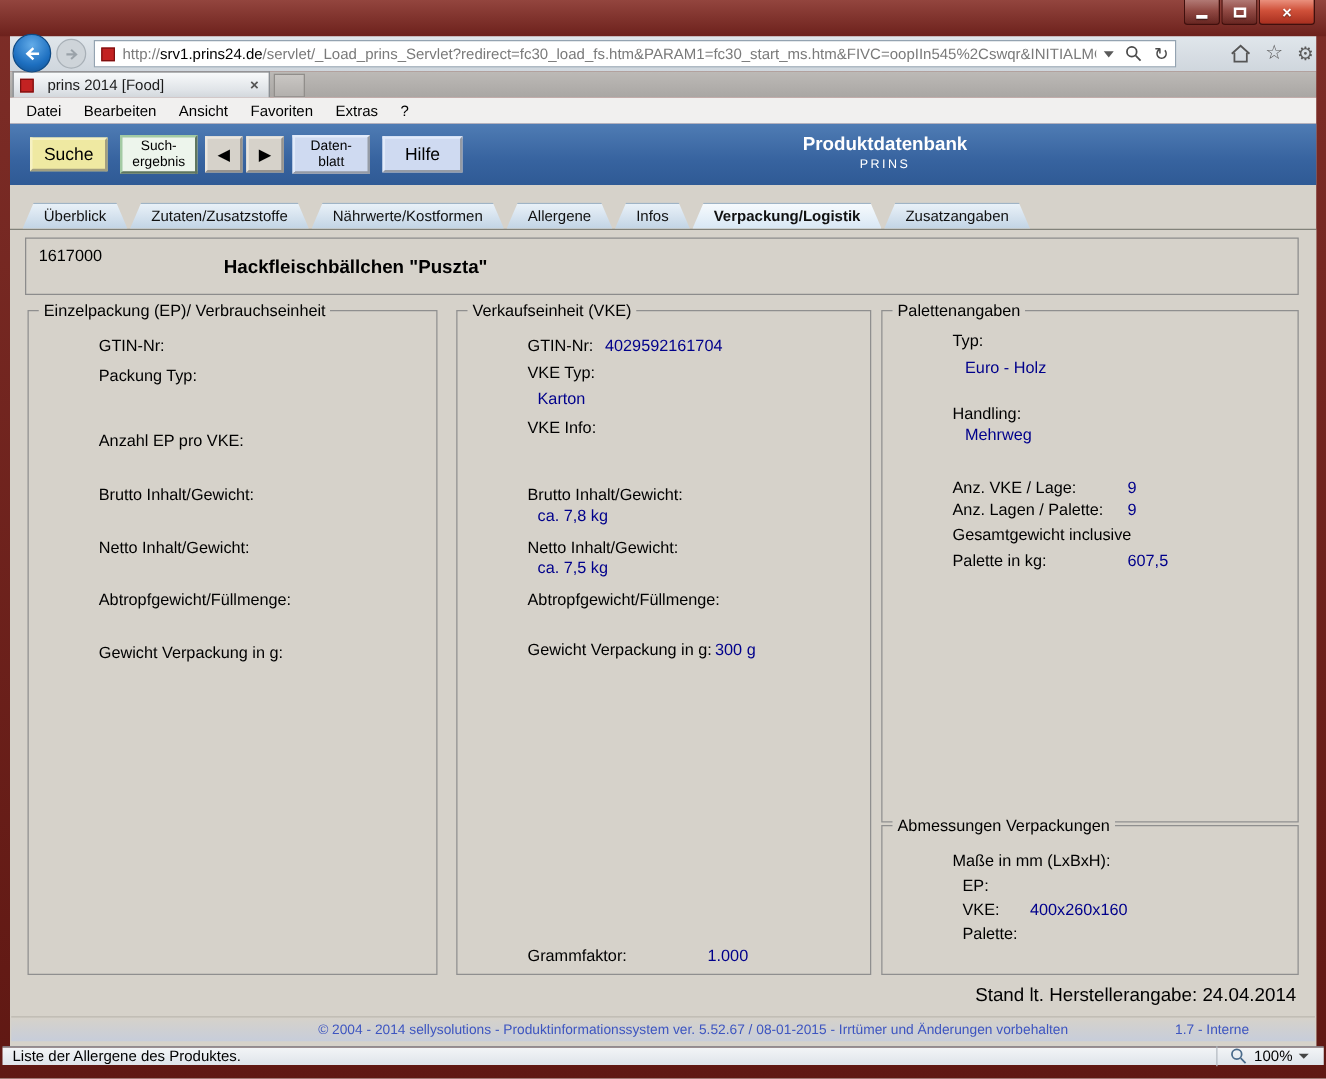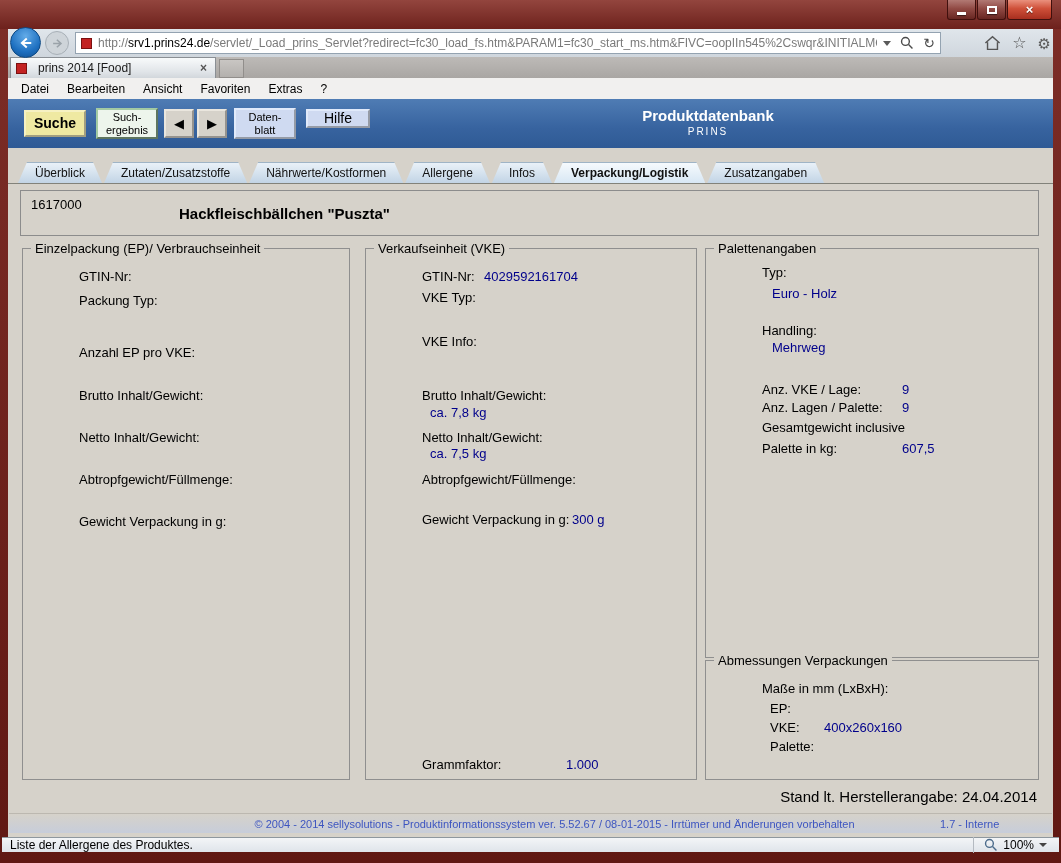--- a/index.html
+++ b/index.html
@@ -49,26 +49,26 @@
   
   .menu-row { position: absolute; top: 78px; left: 8px; right: 8px; height: 21px; background: #f1f0ef; display: flex; align-items: center; padding-left: 4px; }
   .menu-item { font-size: 12px; color: #000; padding: 2px 9px; }
 
   
   .page { position: absolute; top: 99px; left: 8px; right: 8px; height: 738px; background: #d6d2ca; }
 
   .bluebar { position: absolute; top: 0; left: 0; right: 0; height: 49px; background: linear-gradient(#4f7cb4, #37639f 60%, #2f5a95); }
   .tb-btn { position: absolute; display: flex; flex-direction: column; align-items: center; justify-content: center;
             font-size: 11px; line-height: 13px; color: #000; text-align: center; }
-  .btn-suche { left: 16px; top: 11px; width: 62px; height: 27px; background: #efe9a2; border: 2px outset #f6f1c2; font-size: 14px; font-weight: bold; }
+  .btn-suche { left: 16px; top: 11px; width: 62px; height: 27px; background: #efe9a2; border: 2px outset #f6f1c2; font-size: 14px; }
   .btn-suchergebnis { left: 88px; top: 9px; width: 62px; height: 31px; background: #edf5ec; border: 2px outset #a3caa3; }
   .btn-prev, .btn-next { top: 10px; width: 30px; height: 29px; background: #d6d2ca; border: 2px outset #eae6de; font-size: 13px; }
   .btn-prev { left: 156px; } .btn-next { left: 189px; }
   .btn-datenblatt { left: 226px; top: 9px; width: 62px; height: 31px; background: #cfdaf1; border: 2px outset #e1eafa; }
-  .btn-hilfe { left: 298px; top: 10px; width: 64px; height: 19px; background: #cfdaf1; border: 2px outset #e1eafa; font-size: 14px; }
+  .btn-hilfe { left: 298px; top: 10px; width: 64px; height: 29px; background: #cfdaf1; border: 2px outset #e1eafa; font-size: 14px; }
   .apptitle { position: absolute; left: 555px; top: 8px; width: 290px; text-align: center; color: #fff; }
   .apptitle .t1 { font-size: 15px; font-weight: bold; }
   .apptitle .t2 { font-size: 10px; letter-spacing: 2px; margin-top: 2px; }
 
   
   .tabstrip { position: absolute; top: 61px; left: 0; right: 0; height: 24px; border-bottom: 1px solid #82827a;
               display: flex; align-items: flex-end; padding-left: 10px; }
   .ptab { height: 21px; padding: 0 17px; margin-right: 2px; display: flex; align-items: center; font-size: 12px; color: #111;
           clip-path: polygon(9px 0, calc(100% - 9px) 0, 100% 100%, 0 100%);
           background: linear-gradient(#9fb4c6 0, #9fb4c6 1px, #e9f1f8 1px, #c2d4e5 100%); }
@@ -229,20 +229,21 @@
         <div class="row" style="top:265px"><span class="lbl">Gewicht Verpackung in g:</span></div>
       </div>
 
       <div class="panel panel-vke">
         <span class="legend">Verkaufseinheit (VKE)</span>
         <div class="row" style="top:20px">
           <span class="lbl">GTIN-Nr:</span>
           <span class="val vabs" style="left:70px">4029592161704</span>
         </div>
         <div class="row" style="top:41px"><span class="lbl">VKE Typ:</span></div>
+        <div class="row" style="top:62px;padding-left:16px"><span class="val">Karton</span></div>
         <div class="row" style="top:85px"><span class="lbl">VKE Info:</span></div>
         <div class="row" style="top:139px"><span class="lbl">Brutto Inhalt/Gewicht:</span></div>
         <div class="row" style="top:156px;padding-left:16px"><span class="val">ca. 7,8 kg</span></div>
         <div class="row" style="top:181px"><span class="lbl">Netto Inhalt/Gewicht:</span></div>
         <div class="row" style="top:197px;padding-left:16px"><span class="val">ca. 7,5 kg</span></div>
         <div class="row" style="top:223px"><span class="lbl">Abtropfgewicht/Füllmenge:</span></div>
         <div class="row" style="top:263px">
           <span class="lbl">Gewicht Verpackung in g:</span>
           <span class="val vabs" style="left:158px">300 g</span>
         </div>

